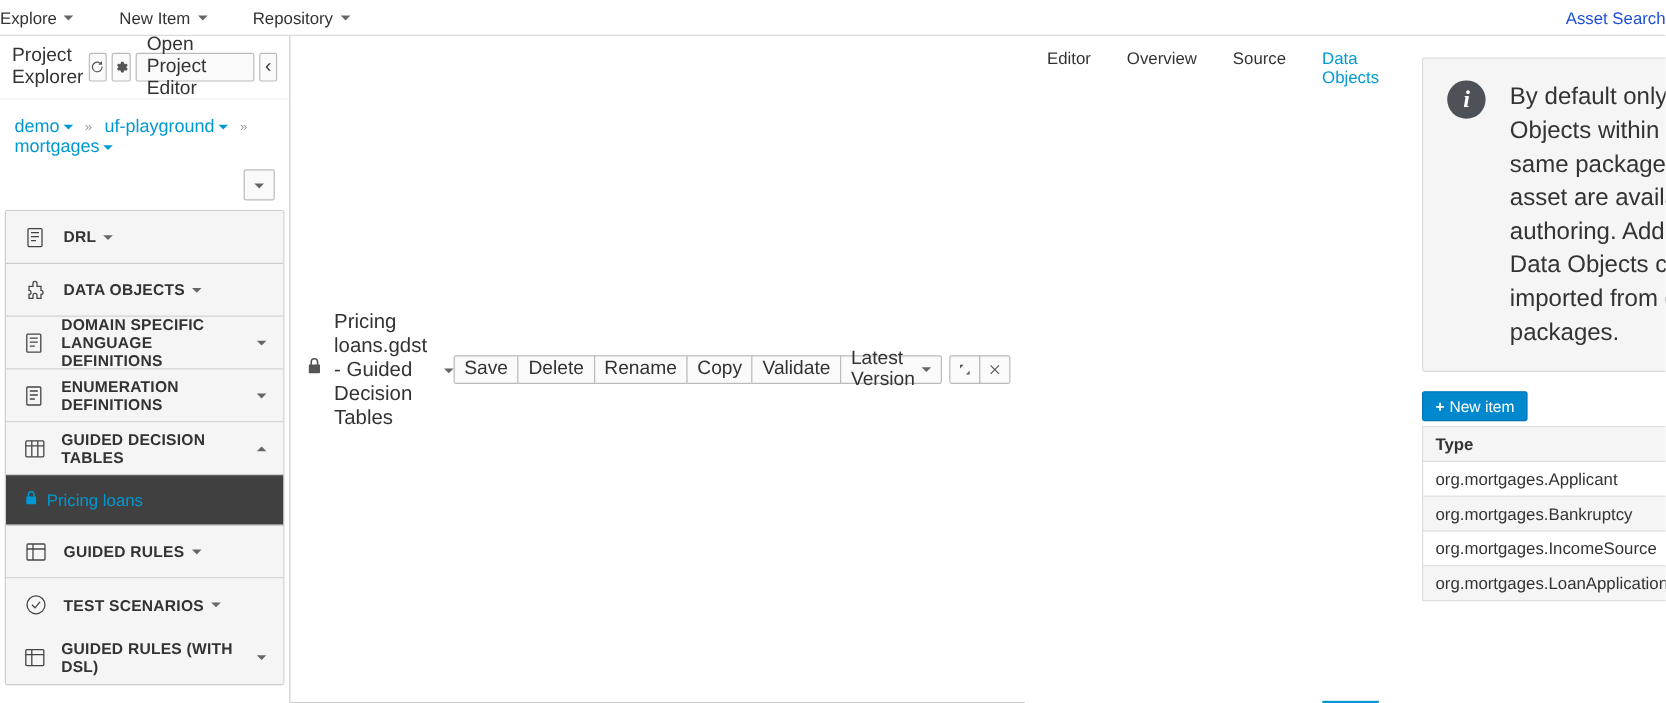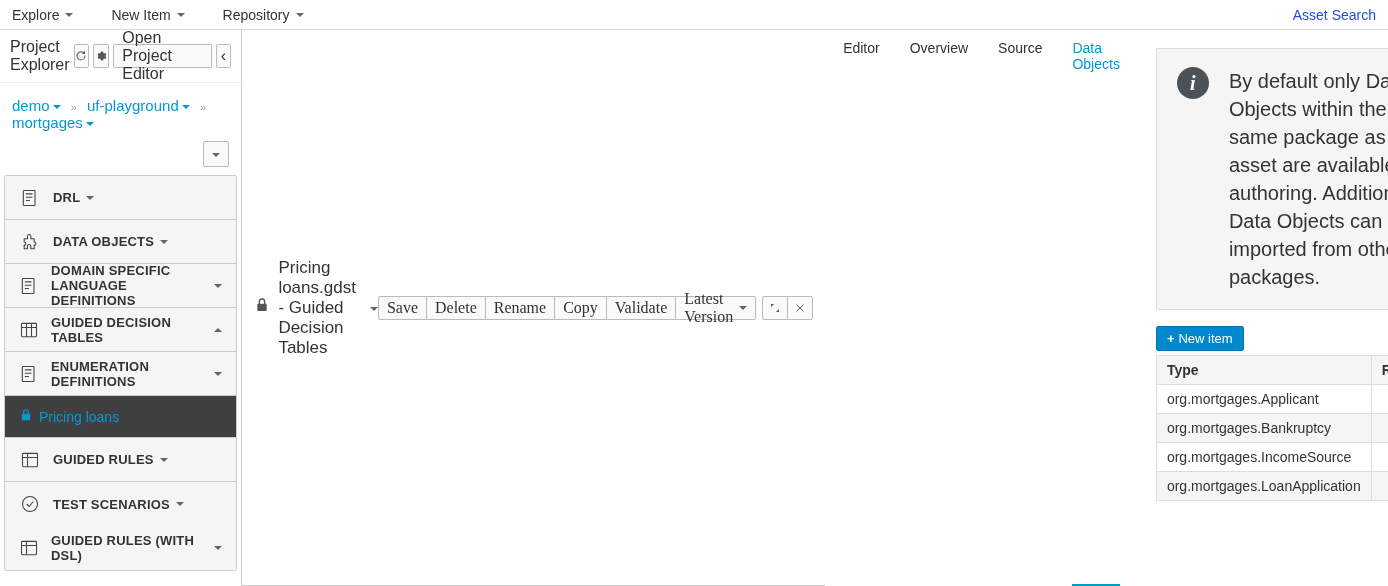--- a/index.html
+++ b/index.html
@@ -11,21 +11,21 @@
     width: 1388px;
     height: 586px;
     overflow: hidden;
   }
 
   
   .menubar {
     height: 30px;
     display: flex;
     align-items: center;
-    padding: 0 12px;
+    padding: 0 0;
     border-bottom: 1px solid #d9d9d9;
     background: #fff;
     font-size: 14px;
   }
   .menubar .menu-item { margin-right: 38px; color: #333; cursor: pointer; display: flex; align-items: center; }
   .menubar .spacer { flex: 1; }
   .menubar .asset-search { color: #1d4ed8; cursor: pointer; }
   .caret-down::after {
     content: "";
     display: inline-block;
@@ -147,21 +147,21 @@
   .content-header {
     display: flex;
     align-items: center;
     padding: 8px 12px;
     border-bottom: 1px solid #ccc;
     min-height: 38px;
   }
   .content-title-wrap { display: flex; align-items: center; gap: 8px; font-size: 17px; color: #333; }
   .lock-big svg { width: 16px; height: 16px; fill: #555; }
   .content-header .spacer2 { flex: 1; }
-  .btn-group { display: flex; font-family: Liberation Serif, serif; }
+  .btn-group { display: flex; }
   .btn-group .btn { border-radius: 0; margin-left: -1px; }
   .btn-group .btn:first-child { border-top-left-radius: 2px; border-bottom-left-radius: 2px; margin-left: 0; }
   .btn-group .btn:last-child { border-top-right-radius: 2px; border-bottom-right-radius: 2px; }
   .btn-group + .btn-group { margin-left: 6px; }
 
   
   .tabs {
     display: flex;
     gap: 30px;
     padding: 10px 18px 0 18px;
@@ -314,38 +314,38 @@
       <div class="acc-header caret-down">
         <span class="acc-icon">
           <svg viewBox="0 0 24 24">
               <rect x="4" y="3" width="14" height="18" rx="1"></rect>
               <path d="M7 7h8M7 11h8M7 15h5"></path>
             </svg>
         </span>
         <span class="acc-label">DOMAIN SPECIFIC LANGUAGE DEFINITIONS</span>
       </div>
 
+      <div class="acc-header caret-down">
+        <span class="acc-icon">
+          <svg viewBox="0 0 24 24">
+              <rect x="4" y="3" width="14" height="18" rx="1"></rect>
+              <path d="M7 7h8M7 11h8M7 15h5"></path>
+            </svg>
+        </span>
+        <span class="acc-label">ENUMERATION DEFINITIONS</span>
+      </div>
+
       <div class="acc-header caret-up">
         <span class="acc-icon">
           <svg viewBox="0 0 24 24">
               <rect x="3" y="4" width="18" height="16" rx="1"></rect>
               <path d="M3 9h18M9 4v16M15 4v16"></path>
             </svg>
         </span>
         <span class="acc-label">GUIDED DECISION TABLES</span>
-      </div>
-
-      <div class="acc-header caret-down">
-        <span class="acc-icon">
-          <svg viewBox="0 0 24 24">
-              <rect x="4" y="3" width="14" height="18" rx="1"></rect>
-              <path d="M7 7h8M7 11h8M7 15h5"></path>
-            </svg>
-        </span>
-        <span class="acc-label">ENUMERATION DEFINITIONS</span>
       </div>
       <div class="acc-body">
         <a class="file-link">
           <span class="lock-icon">
             <svg viewBox="0 0 24 24">
                 <path d="M7 10V7a5 5 0 0 1 10 0v3h1a1 1 0 0 1 1 1v9a1 1 0 0 1-1 1H6a1 1 0 0 1-1-1v-9a1 1 0 0 1 1-1h1zm2 0h6V7a3 3 0 0 0-6 0v3z"></path>
               </svg>
           </span>
           <span>Pricing loans</span>
         </a>

